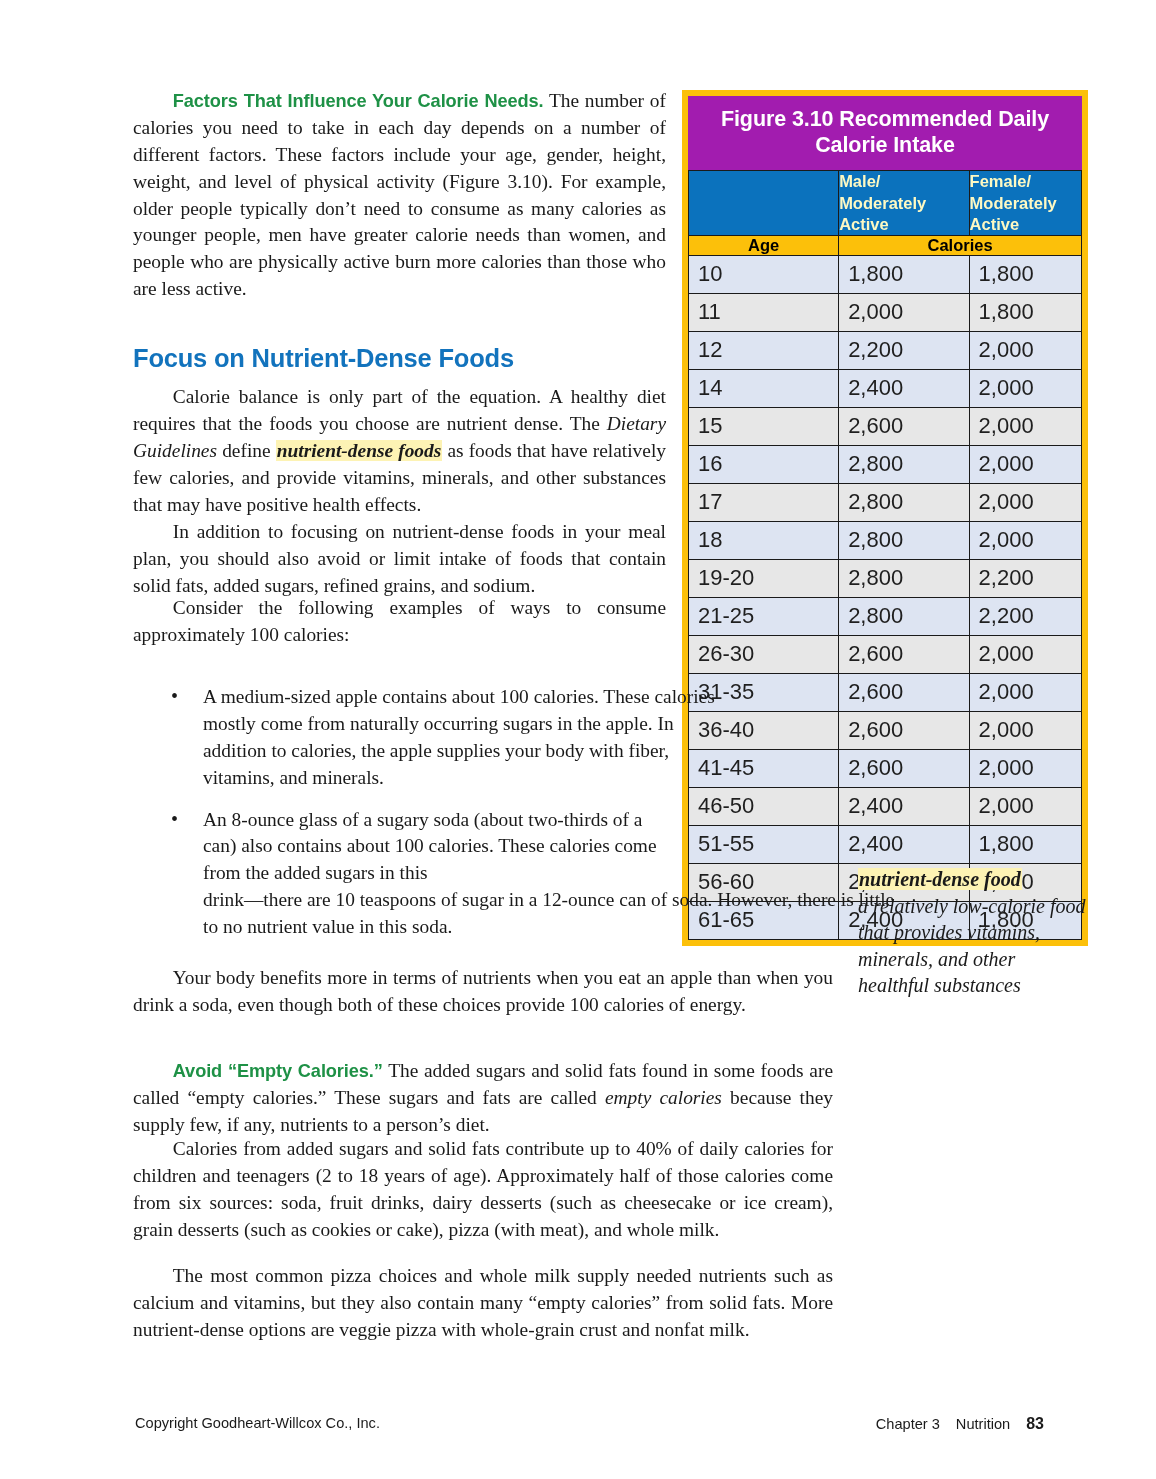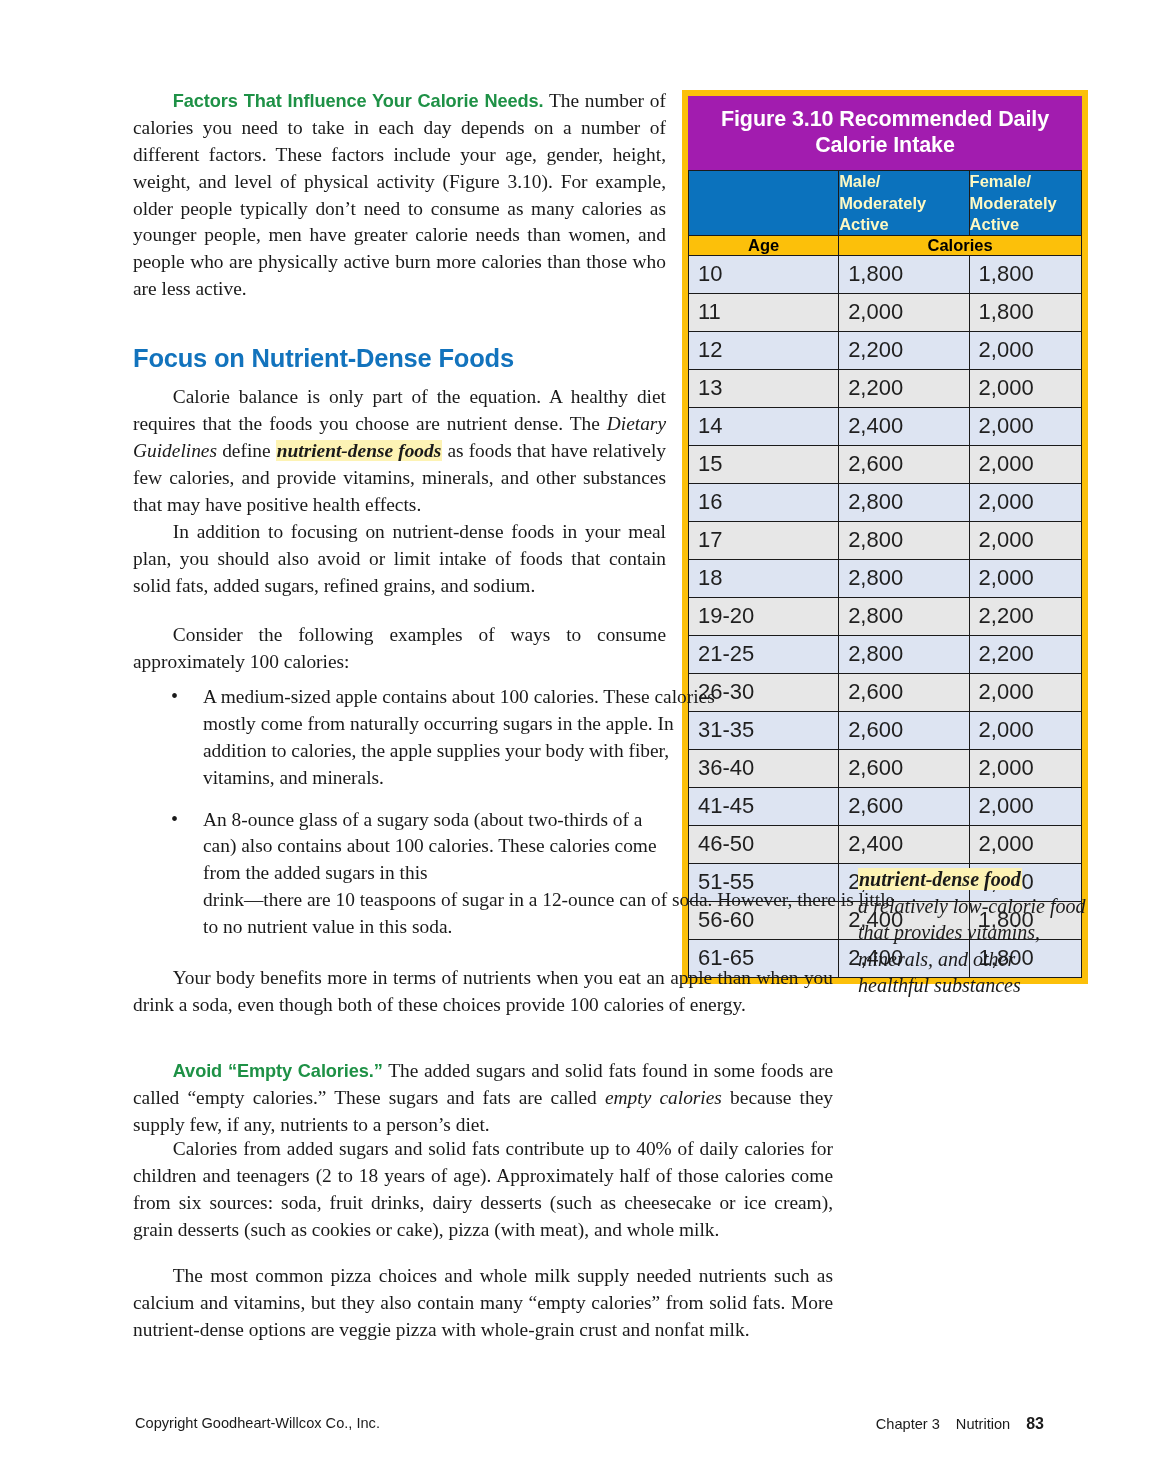--- a/index.html
+++ b/index.html
@@ -108,21 +108,21 @@
     font-style: italic;
     background: #fdf3b4;
     padding: 0 1px;
   }
 
   
   #p-factors  { position: absolute; left: 133px; top: 88px;  width: 533px; }
   #h-focus    { position: absolute; left: 133px; top: 344px; width: 533px; }
   #p-calorie  { position: absolute; left: 133px; top: 384px; width: 533px; }
   #p-addition { position: absolute; left: 133px; top: 519px; width: 533px; }
-  #p-consider { position: absolute; left: 133px; top: 622px; width: 533px; }
+  #p-consider { position: absolute; left: 133px; top: 595px; width: 533px; }
   #p-body     { position: absolute; left: 133px; top: 965px; width: 700px; }
   #p-avoid    { position: absolute; left: 133px; top: 1058px; width: 700px; }
   #p-added    { position: absolute; left: 133px; top: 1136px; width: 700px; }
   #p-pizza    { position: absolute; left: 133px; top: 1263px; width: 700px; }
 
   .blk {
     font-size: 19.4px;
     line-height: 1.385;
     text-align: justify;
   }
@@ -221,25 +221,20 @@
           <tr class="row-b">
             <td class="cell">11</td>
             <td class="cell">2,000</td>
             <td class="cell">1,800</td>
           </tr>
           <tr class="row-a">
             <td class="cell">12</td>
             <td class="cell">2,200</td>
             <td class="cell">2,000</td>
           </tr>
-          <tr class="row-b">
-            <td class="cell">13</td>
-            <td class="cell">2,200</td>
-            <td class="cell">2,000</td>
-          </tr>
           <tr class="row-a">
             <td class="cell">14</td>
             <td class="cell">2,400</td>
             <td class="cell">2,000</td>
           </tr>
           <tr class="row-b">
             <td class="cell">15</td>
             <td class="cell">2,600</td>
             <td class="cell">2,000</td>
           </tr>

